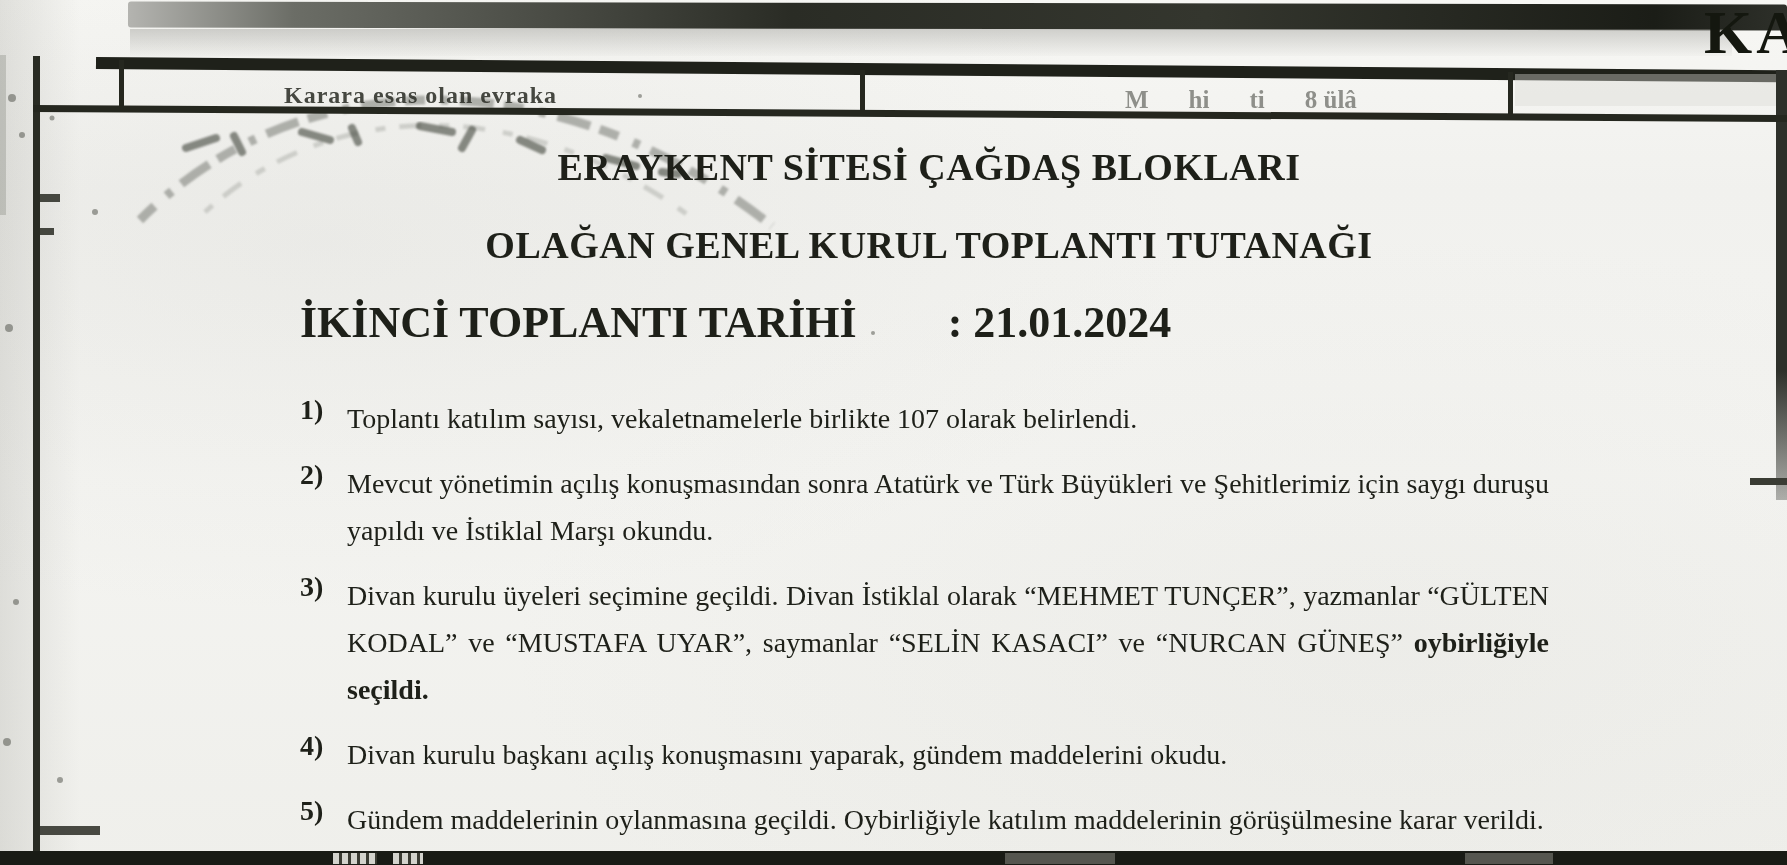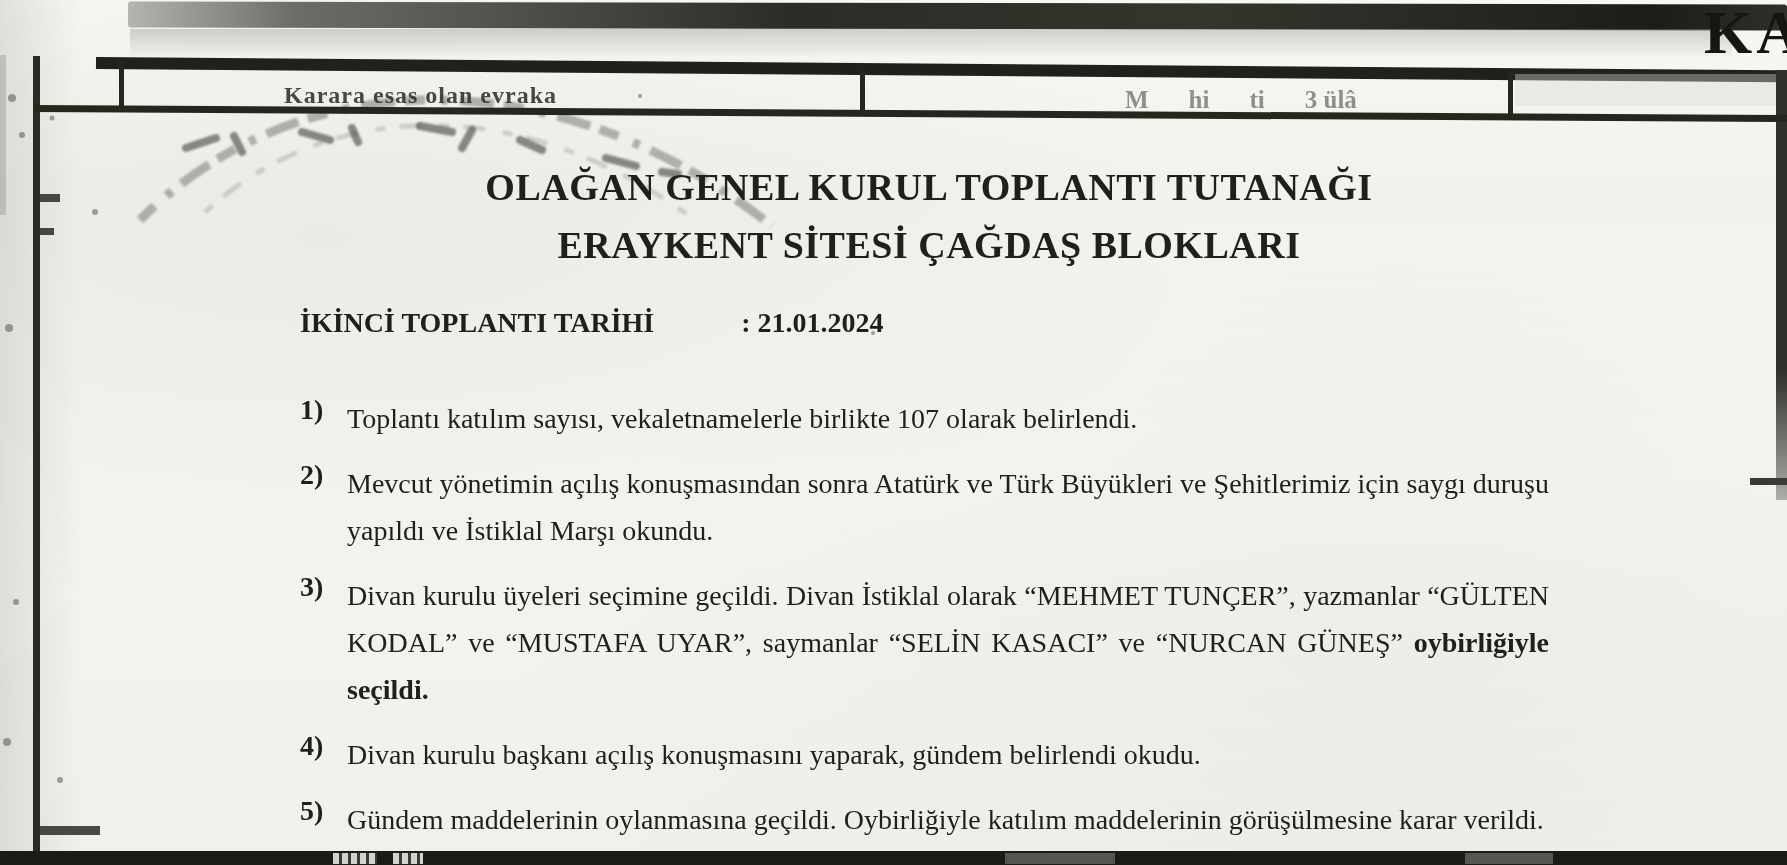--- a/index.html
+++ b/index.html
@@ -59,21 +59,21 @@
   .hright{
     position:absolute;left:1125px;top:86px;z-index:3;display:flex;gap:40px;
     font-size:25px;font-weight:bold;color:#3c3e37;opacity:.55;filter:blur(.4px);
     white-space:nowrap;
   }
   
   .doc{position:absolute;left:300px;top:138px;width:1258px;z-index:5;}
   .title{font-size:38px;line-height:58px;font-weight:bold;text-align:center;
     margin:0;letter-spacing:.5px;}
   .title2{margin-top:20px;}
-  .meeting{position:relative;margin-top:22px;line-height:54px;font-size:28px;
+  .meeting{position:relative;margin-top:22px;line-height:54px;font-size:44px;
     font-weight:bold;white-space:nowrap;}
   .meeting .mdate{margin-left:80px;}
   .meeting .mkarar{position:absolute;right:-58px;top:0;}
   .list{margin-top:36px;font-size:28px;line-height:47px;}
   .item{display:flex;}
   .item .num{flex:none;width:38px;font-weight:bold;}
   .item p{margin:9px;flex:1;text-align:justify;}
   .bold{font-weight:bold;}
   .closing{margin:0 0 0 38px;word-spacing:24px;white-space:nowrap;}
 </style>
@@ -126,33 +126,33 @@
   <div class="topwash"></div>
   <div class="corner">KAI</div>
 
   <div class="ln tline"></div>
   <div class="hdrshade"></div>
   <div class="hleft">Karara esas olan evraka</div>
   <div class="hright">
     <span>M</span>
     <span>hi</span>
     <span>ti</span>
-    <span>3 ülâ</span>
+    <span>8 ülâ</span>
   </div>
   <div class="ln mline"></div>
   <div class="ln vleft"></div>
   <div class="ln vsmall"></div>
   <div class="ln vmid"></div>
   <div class="ln vright"></div>
   <div class="rstrip"></div>
   <div class="rnotch"></div>
 
   <div class="doc">
+    <h1 class="title">ERAYKENT SİTESİ ÇAĞDAŞ BLOKLARI</h1>
     <h1 class="title title2">OLAĞAN GENEL KURUL TOPLANTI TUTANAĞI</h1>
-    <h1 class="title">ERAYKENT SİTESİ ÇAĞDAŞ BLOKLARI</h1>
 
     <div class="meeting">
       <span class="mlabel">İKİNCİ TOPLANTI TARİHİ</span>
       <span class="mdate">: 21.01.2024</span>
     </div>
 
     <div class="list">
       <div class="item">
         <span class="num">1)</span>
         <p>Toplantı katılım sayısı, vekaletnamelerle birlikte 107 olarak belirlendi.</p>
@@ -160,21 +160,21 @@
       <div class="item">
         <span class="num">2)</span>
         <p>Mevcut yönetimin açılış konuşmasından sonra Atatürk ve Türk Büyükleri ve Şehitlerimiz için saygı duruşu yapıldı ve İstiklal Marşı okundu.</p>
       </div>
       <div class="item">
         <span class="num">3)</span>
         <p><span>Divan kurulu üyeleri seçimine geçildi. Divan İstiklal olarak “MEHMET TUNÇER”, yazmanlar “GÜLTEN KODAL” ve “MUSTAFA UYAR”, saymanlar “SELİN KASACI” ve “NURCAN GÜNEŞ” </span><span class="bold">oybirliğiyle seçildi.</span></p>
       </div>
       <div class="item">
         <span class="num">4)</span>
-        <p>Divan kurulu başkanı açılış konuşmasını yaparak, gündem belirlendi okudu.</p>
+        <p>Divan kurulu başkanı açılış konuşmasını yaparak, gündem maddelerini okudu.</p>
       </div>
       <div class="item">
         <span class="num">5)</span>
         <p>Gündem maddelerinin oylanmasına geçildi. Oybirliğiyle katılım maddelerinin görüşülmesine karar verildi.</p>
       </div>
     </div>
 
   </div>
 
   <div class="botband">

